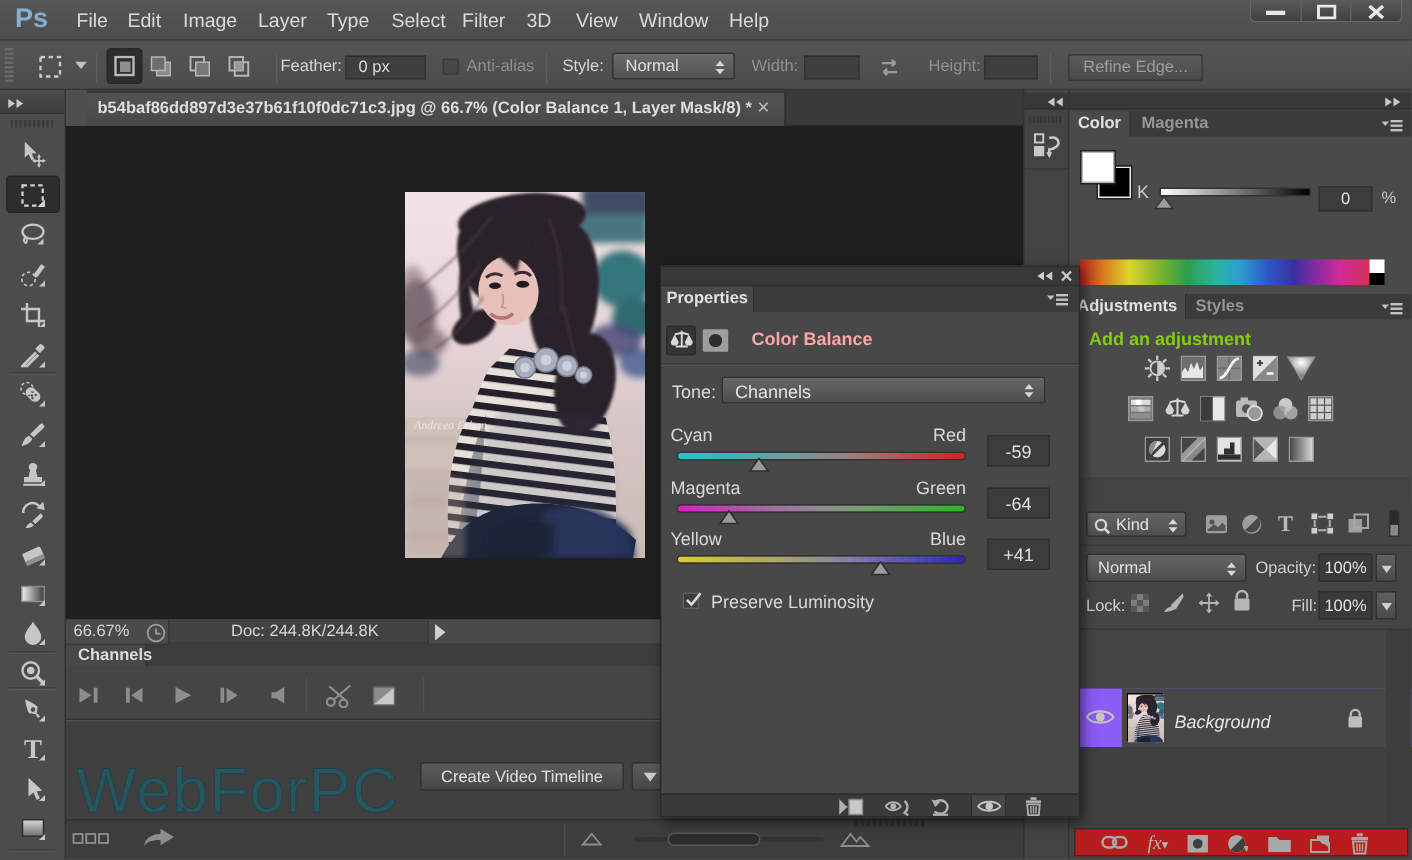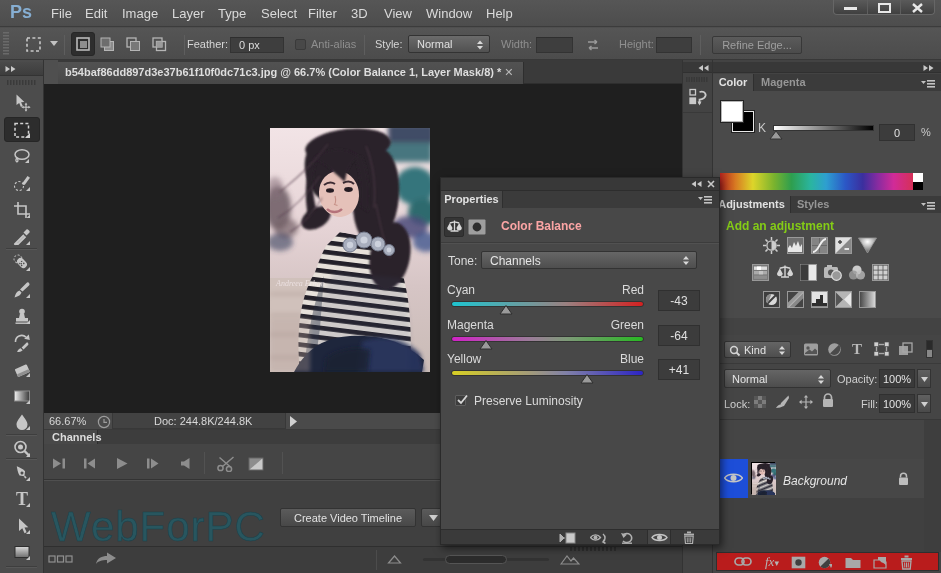--- a/index.html
+++ b/index.html
@@ -787,21 +787,21 @@
     <div class="abs" style="left:166px;top:59px;width:36px;height:19px;background:#3a3a3a;border:1px solid #303030;color:#e3e3e3;font-size:11px;text-align:center;line-height:18px">100%</div>
     <div class="abs" style="left:204px;top:59px;width:14px;height:19px;background:linear-gradient(#606060,#4a4a4a);border:1px solid #333">
         <svg style="margin:7px auto 0" width="7" height="6">
           <path d="M0 0 H7 L3.5 5 Z" fill="#d0d0d0"></path>
         </svg>
       </div>
     <div class="abs" style="left:0;top:84px;width:229px;height:1px;background:#383838"></div>
 
     <div class="abs" style="left:0;top:123.5px;width:229px;height:1px;background:#353535"></div>
 
-    <div class="abs" style="left:0;top:124px;width:229px;height:39px;background:#1d4ed8">
+    <div class="abs" style="left:0;top:124px;width:229px;height:39px;background:#8b5cf6">
       <div class="abs" style="left:35px;top:0;width:176px;height:39px;background:#474747"></div>
       <svg class="abs" style="left:11px;top:12px" width="19" height="14">
           <path d="M0.5 7 C4 2 15 2 18.5 7 C15 12 4 12 0.5 7 Z" fill="none" stroke="#c5c5c5" stroke-width="1.4"></path>
           <circle cx="9.5" cy="7" r="3" fill="#c5c5c5"></circle>
         </svg>
       <div class="abs" id="thumb2" style="left:38px;top:3px;width:24px;height:32px;border:1px solid #000;background:#c9bfc2">
           <svg width="24" height="32" viewBox="0 0 160 244" preserveAspectRatio="none">
             <use href="#photoart"></use>
           </svg>
         </div>
@@ -892,21 +892,21 @@
         <path d="M1 4.5 L4 1 L7 4.5 Z M1 6.5 L4 10 L7 6.5 Z" fill="#d8d8d8"></path>
       </svg>
   </div>
 
   <div class="pvlabel" style="left:6px;top:105px">Cyan</div>
   <div class="pvlabel" style="right:75px;top:105px">Red</div>
   <div class="ptrack" style="top:123px;background:linear-gradient(90deg,#1ec4d0,#6f9a9d 40%,#9a8080 60%,#d42020)"></div>
   <svg class="abs" style="left:58px;top:127px" width="14" height="10">
       <path d="M7 0.5 L13 9 L1 9 Z" fill="#9a9a9a" stroke="#2e2e2e" stroke-width="1"></path>
     </svg>
-  <div class="pvbox" style="left:217px;top:112px">-43</div>
+  <div class="pvbox" style="left:217px;top:112px">-59</div>
   <div class="pvlabel" style="left:6px;top:140px">Magenta</div>
   <div class="pvlabel" style="right:75px;top:140px">Green</div>
   <div class="ptrack" style="top:158px;background:linear-gradient(90deg,#d022c6,#9c7a9a 40%,#7e9a78 60%,#28b822)"></div>
   <svg class="abs" style="left:38px;top:162px" width="14" height="10">
       <path d="M7 0.5 L13 9 L1 9 Z" fill="#9a9a9a" stroke="#2e2e2e" stroke-width="1"></path>
     </svg>
   <div class="pvbox" style="left:217px;top:147px">-64</div>
   <div class="pvlabel" style="left:6px;top:174px">Yellow</div>
   <div class="pvlabel" style="right:75px;top:174px">Blue</div>
   <div class="ptrack" style="top:192px;background:linear-gradient(90deg,#d8cf24,#a49c78 40%,#8080a8 60%,#2c24c4)"></div>

